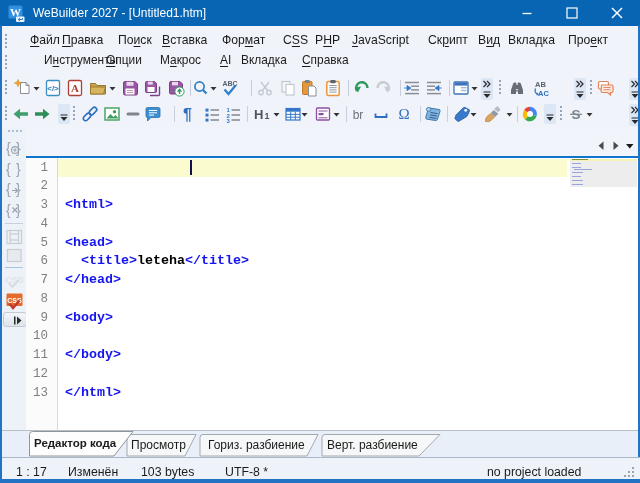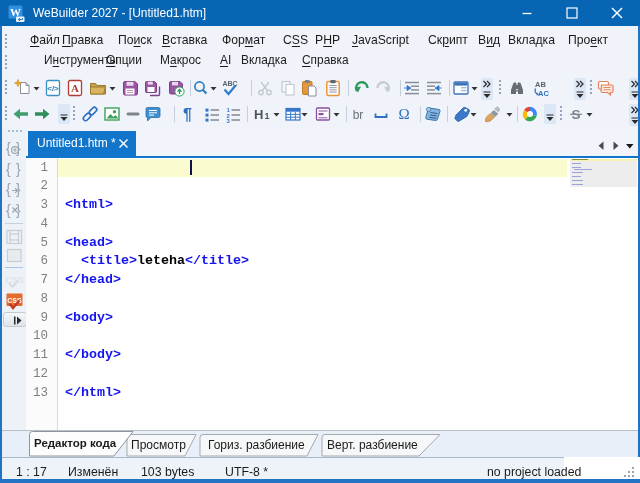--- a/index.html
+++ b/index.html
@@ -31,21 +31,21 @@
 #nums{left:26px;top:158.6px;width:22px;text-align:right;color:#808080;
  font:12.5px "Liberation Mono",monospace;line-height:18.75px;white-space:pre;}
 #code{left:65px;top:158.6px;font:bold 13.33px "Liberation Mono",monospace;
  line-height:18.75px;white-space:pre;color:#1414f0;} #code .t{color:#000;}
 #code .d{color:#7e7e16;font-style:italic;}
 #caret{left:190px;top:160px;width:2px;height:15px;background:#10104a;}
 #minimap{left:570px;top:158.5px;width:67px;height:28px;background:#ededee;}
 
 #btabs{left:0;top:430px;width:640px;height:27px;background:#e9eff8;}
 
-#status{left:0;top:457px;width:564px;height:22px;background:#eef3fa;border-top:1px solid #a9b7c9;}
+#status{left:0;top:457px;width:640px;height:22px;background:#eef3fa;border-top:1px solid #a9b7c9;}
 #status div{position:absolute;top:7px;font-size:12.3px;color:#1c1c1c;white-space:nowrap;}
 
 .wb{background:#2273c3;}
 </style></head><body>
 <div class="abs" id="title">
  <svg class="abs" style="left:8px;top:5px" width="17" height="17">
   <rect x="0.5" y="0.5" width="14" height="13" rx="1.5" fill="#2f8fe3"></rect>
   <text x="7.5" y="11" font-size="11" font-weight="bold" fill="#fff" text-anchor="middle" font-family="Liberation Serif">W</text>
   <rect x="8" y="11.5" width="8.5" height="5.5" rx="1" fill="#eaf3fc"></rect>
   <path d="M14.5,13 v1.5 h-4 m1.5,-1.5 l-1.8,1.5 1.8,1.5" fill="none" stroke="#2f7fd0" stroke-width="1"></path>
@@ -417,27 +417,20 @@
     </svg>
 <div class="abs ovf" style="left:629px;top:104px">
       <svg width="12" height="22">
         <path d="M2.5,3 l3,3 -3,3 M6,3 l3,3 -3,3" fill="none" stroke="#2a2a2a" stroke-width="1.2"></path>
         <line x1="2.5" y1="14" x2="9.5" y2="14" stroke="#2a2a2a" stroke-width="1.2"></line>
         <path d="M2.5,16 h7 l-3.5,4 z" fill="#2a2a2a"></path>
       </svg>
     </div>
 </div>
 <div class="abs" id="tabbar">
- <div class="abs" id="tab1">
-      <span style="position:absolute;left:9px;top:5px">Untitled1.htm *</span>
-  <svg class="abs" style="left:90px;top:7px" width="11" height="11">
-   <line x1="1.5" y1="1.5" x2="9.5" y2="9.5" stroke="#fff" stroke-width="1.5"></line>
-   <line x1="9.5" y1="1.5" x2="1.5" y2="9.5" stroke="#fff" stroke-width="1.5"></line>
-  </svg>
- </div>
  <svg class="abs" style="left:590px;top:10px" width="50" height="14">
   <path d="M13.5,3.5 l-5,4.2 5,4.2 z" fill="#4a4a4a"></path>
   <path d="M23.5,3.5 l5,4.2 -5,4.2 z" fill="#4a4a4a"></path>
   <path d="M36,6 h7.5 l-3.75,4.6 z" fill="#1a1a1a"></path>
  </svg>
 </div>
 <div class="abs" id="tabline"></div>
 <div class="abs" id="editor"></div>
 <div class="abs" id="sidebar">
 <div style="position:absolute;left:6px;top:2px;width:14px;height:2px;border-top:2px dotted #a8bdd2"></div>

